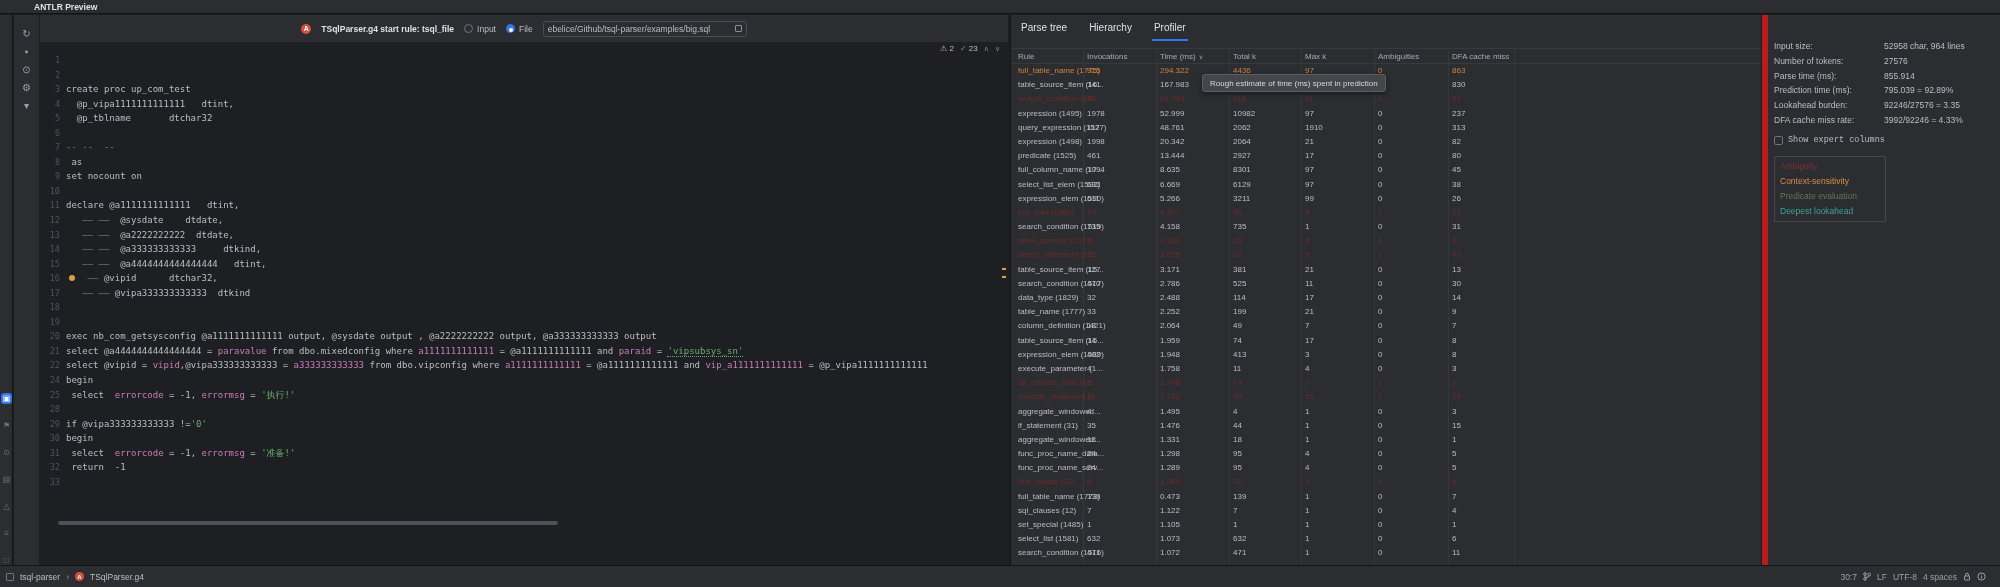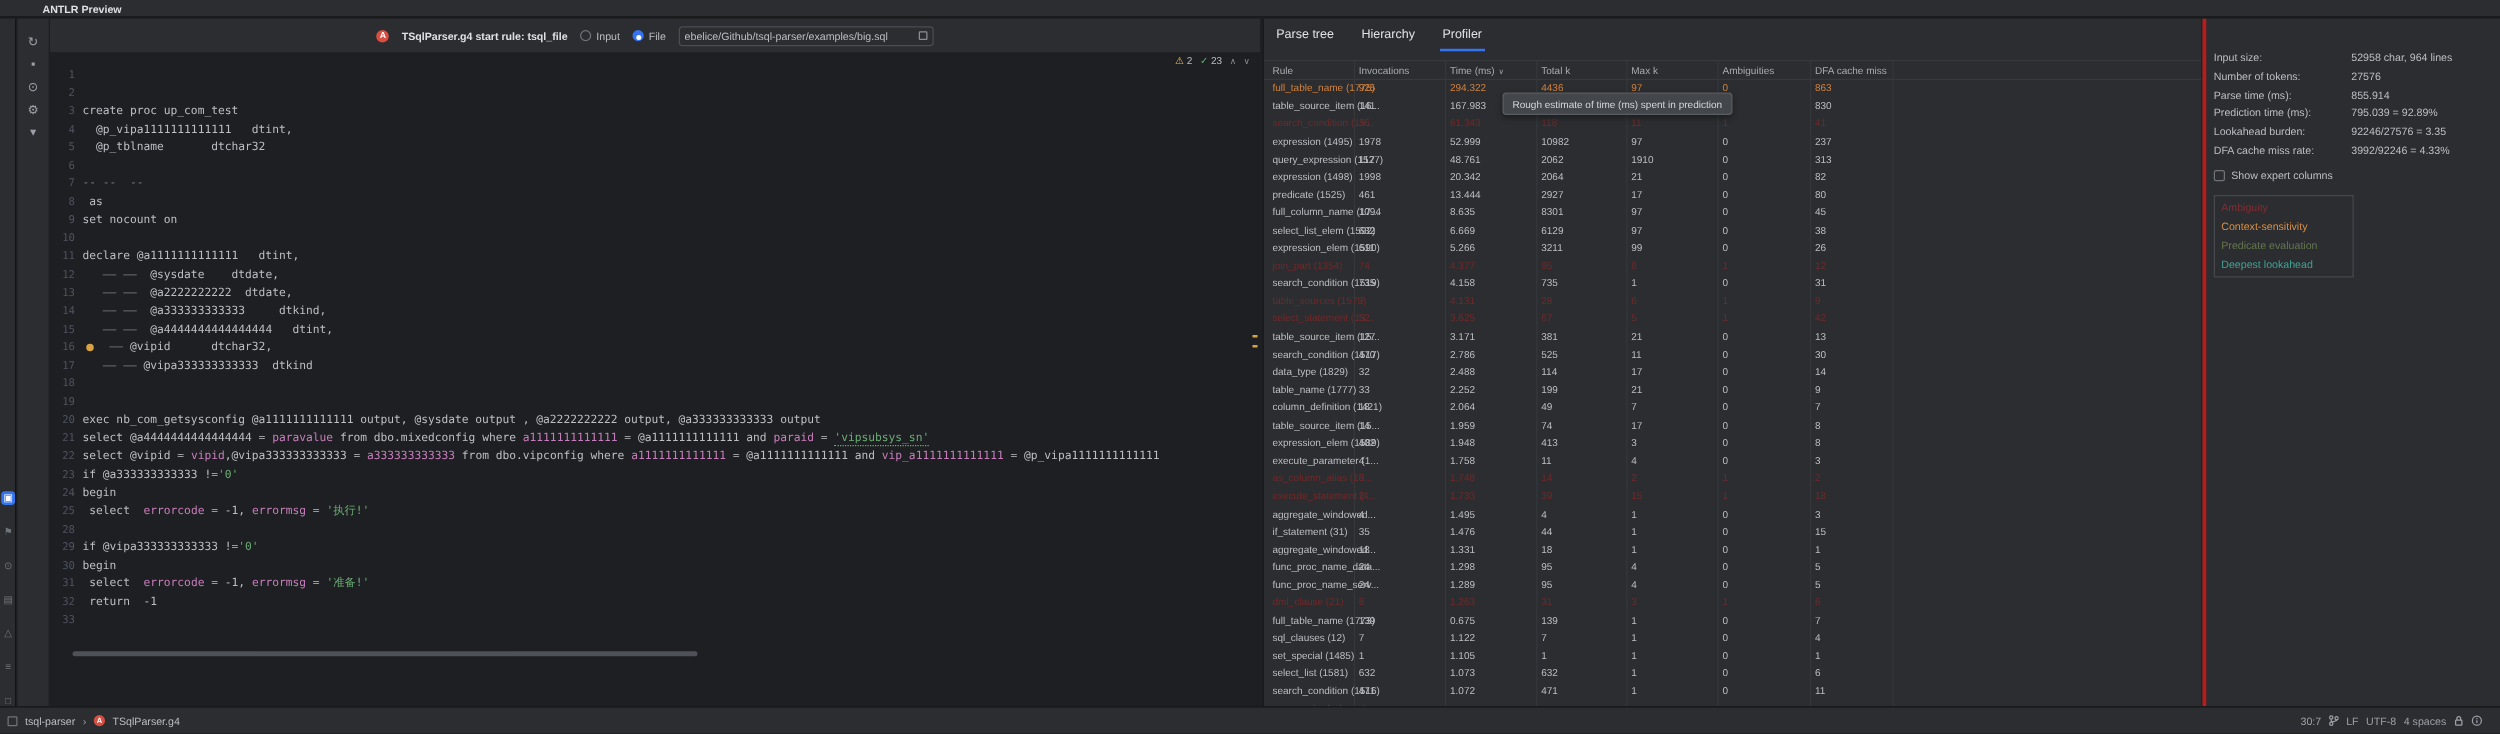--- a/index.html
+++ b/index.html
@@ -66,26 +66,26 @@
   .cell{padding-left:4px;white-space:nowrap;overflow:visible;}
   .trow .cell:first-child{padding-left:7px;}
   .r-orange{color:#d2813d;}
   .r-red{color:#702a2a;filter:blur(0.4px);}
   .gridlines{position:absolute;top:33px;bottom:0;left:0;right:0;pointer-events:none;}
   .vline{position:absolute;top:0;bottom:0;width:1px;background:#35373b;}
   .tooltip{position:absolute;left:191px;top:59px;height:18px;line-height:17px;padding:0 7px;background:#43464b;
     border:1px solid #5a5d63;border-radius:3px;font-size:8px;color:#d5d7db;white-space:nowrap;box-shadow:0 2px 5px rgba(0,0,0,.4);z-index:5;}
 
   
-  .info{position:absolute;left:1762px;top:15px;width:238px;bottom:22px;background:#2b2d30;border-left:3px solid #b91c1c;
+  .info{position:absolute;left:1762px;top:15px;width:238px;bottom:22px;background:#2b2d30;border-left:6px solid #b91c1c;
     padding:24px 0 0 6px;font-size:8.5px;}
   .stat{display:flex;height:14.8px;line-height:14.8px;}
   .stat .lb{width:110px;color:#bcbec4;}
   .stat .vl{color:#bcbec4;}
-  .expert{display:flex;align-items:center;gap:5px;margin-top:6px;height:13px;}
+  .expert{display:flex;align-items:center;gap:5px;margin-top:6px;height:13px;font-family:Liberation Mono, monospace;}
   .cb{width:9px;height:9px;border:1px solid #6f737a;border-radius:2px;background:transparent;}
   .legend{margin-top:9px;width:112px;border:1px solid #45474d;padding:2px 5px;}
   .lg{height:15px;line-height:15px;white-space:nowrap;}
 
   
   .status{position:absolute;left:0;bottom:0;width:100%;height:22px;background:#2b2d30;border-top:1px solid #131416;
     display:flex;align-items:center;justify-content:space-between;font-size:8.5px;color:#9da0a8;padding:0 14px 0 6px;}
   .sgroup{display:flex;align-items:center;gap:6px;}
   .sgroup.right{}
   .bcrumb{color:#bcbec4;}
@@ -152,21 +152,20 @@
         <div class="cl"><span class="ln">13</span><span class="code"><span class="s-c">   —— ——  </span><span class="s-d">@a2222222222  dtdate,</span></span></div>
         <div class="cl"><span class="ln">14</span><span class="code"><span class="s-c">   —— ——  </span><span class="s-d">@a333333333333     dtkind,</span></span></div>
         <div class="cl"><span class="ln">15</span><span class="code"><span class="s-c">   —— ——  </span><span class="s-d">@a4444444444444444   dtint,</span></span></div>
         <div class="cl"><span class="ln">16</span><span class="bulb"></span><span class="code"><span class="s-c">    —— </span><span class="s-d">@vipid      dtchar32,</span></span></div>
         <div class="cl"><span class="ln">17</span><span class="code"><span class="s-c">   —— —— </span><span class="s-d">@vipa333333333333  dtkind</span></span></div>
         <div class="cl"><span class="ln">18</span><span class="code"></span></div>
         <div class="cl"><span class="ln">19</span><span class="code"></span></div>
         <div class="cl"><span class="ln">20</span><span class="code"><span class="s-d">exec nb_com_getsysconfig @a1111111111111 output, @sysdate output , @a2222222222 output, @a333333333333 output</span></span></div>
         <div class="cl"><span class="ln">21</span><span class="code"><span class="s-d">select @a4444444444444444 = </span><span class="s-p">paravalue</span><span class="s-d"> from dbo.mixedconfig where </span><span class="s-p">a1111111111111</span><span class="s-d"> = @a1111111111111 and </span><span class="s-p">paraid</span><span class="s-d"> = </span><span class="s-gu">'vipsubsys_sn'</span></span></div>
         <div class="cl"><span class="ln">22</span><span class="code"><span class="s-d">select @vipid = </span><span class="s-p">vipid</span><span class="s-d">,@vipa333333333333 = </span><span class="s-p">a333333333333</span><span class="s-d"> from dbo.vipconfig where </span><span class="s-p">a1111111111111</span><span class="s-d"> = @a1111111111111 and </span><span class="s-p">vip_a1111111111111</span><span class="s-d"> = @p_vipa1111111111111</span></span></div>
-        <div class="cl"><span class="ln">23</span><span class="code"><span class="s-d">if @a333333333333 !=</span><span class="s-g">'0'</span></span></div>
         <div class="cl"><span class="ln">24</span><span class="code"><span class="s-d">begin</span></span></div>
         <div class="cl"><span class="ln">25</span><span class="code"><span class="s-d"> select  </span><span class="s-p">errorcode</span><span class="s-d"> = -1, </span><span class="s-p">errormsg</span><span class="s-d"> = </span><span class="s-g">'执行!'</span></span></div>
         <div class="cl"><span class="ln">28</span><span class="code"></span></div>
         <div class="cl"><span class="ln">29</span><span class="code"><span class="s-d">if @vipa333333333333 !=</span><span class="s-g">'0'</span></span></div>
         <div class="cl"><span class="ln">30</span><span class="code"><span class="s-d">begin</span></span></div>
         <div class="cl"><span class="ln">31</span><span class="code"><span class="s-d"> select  </span><span class="s-p">errorcode</span><span class="s-d"> = -1, </span><span class="s-p">errormsg</span><span class="s-d"> = </span><span class="s-g">'准备!'</span></span></div>
         <div class="cl"><span class="ln">32</span><span class="code"><span class="s-d"> return  -1</span></span></div>
         <div class="cl"><span class="ln">33</span><span class="code"></span></div>
       </div>
     <div class="inspect">
@@ -471,21 +470,21 @@
           <span class="cell">8</span>
           <span class="cell">1.263</span>
           <span class="cell">31</span>
           <span class="cell">3</span>
           <span class="cell">1</span>
           <span class="cell">6</span>
         </div>
         <div class="trow">
           <span class="cell">full_table_name (1773)</span>
           <span class="cell">139</span>
-          <span class="cell">0.675</span>
+          <span class="cell">0.473</span>
           <span class="cell">139</span>
           <span class="cell">1</span>
           <span class="cell">0</span>
           <span class="cell">7</span>
         </div>
         <div class="trow">
           <span class="cell">sql_clauses (12)</span>
           <span class="cell">7</span>
           <span class="cell">1.122</span>
           <span class="cell">7</span>

